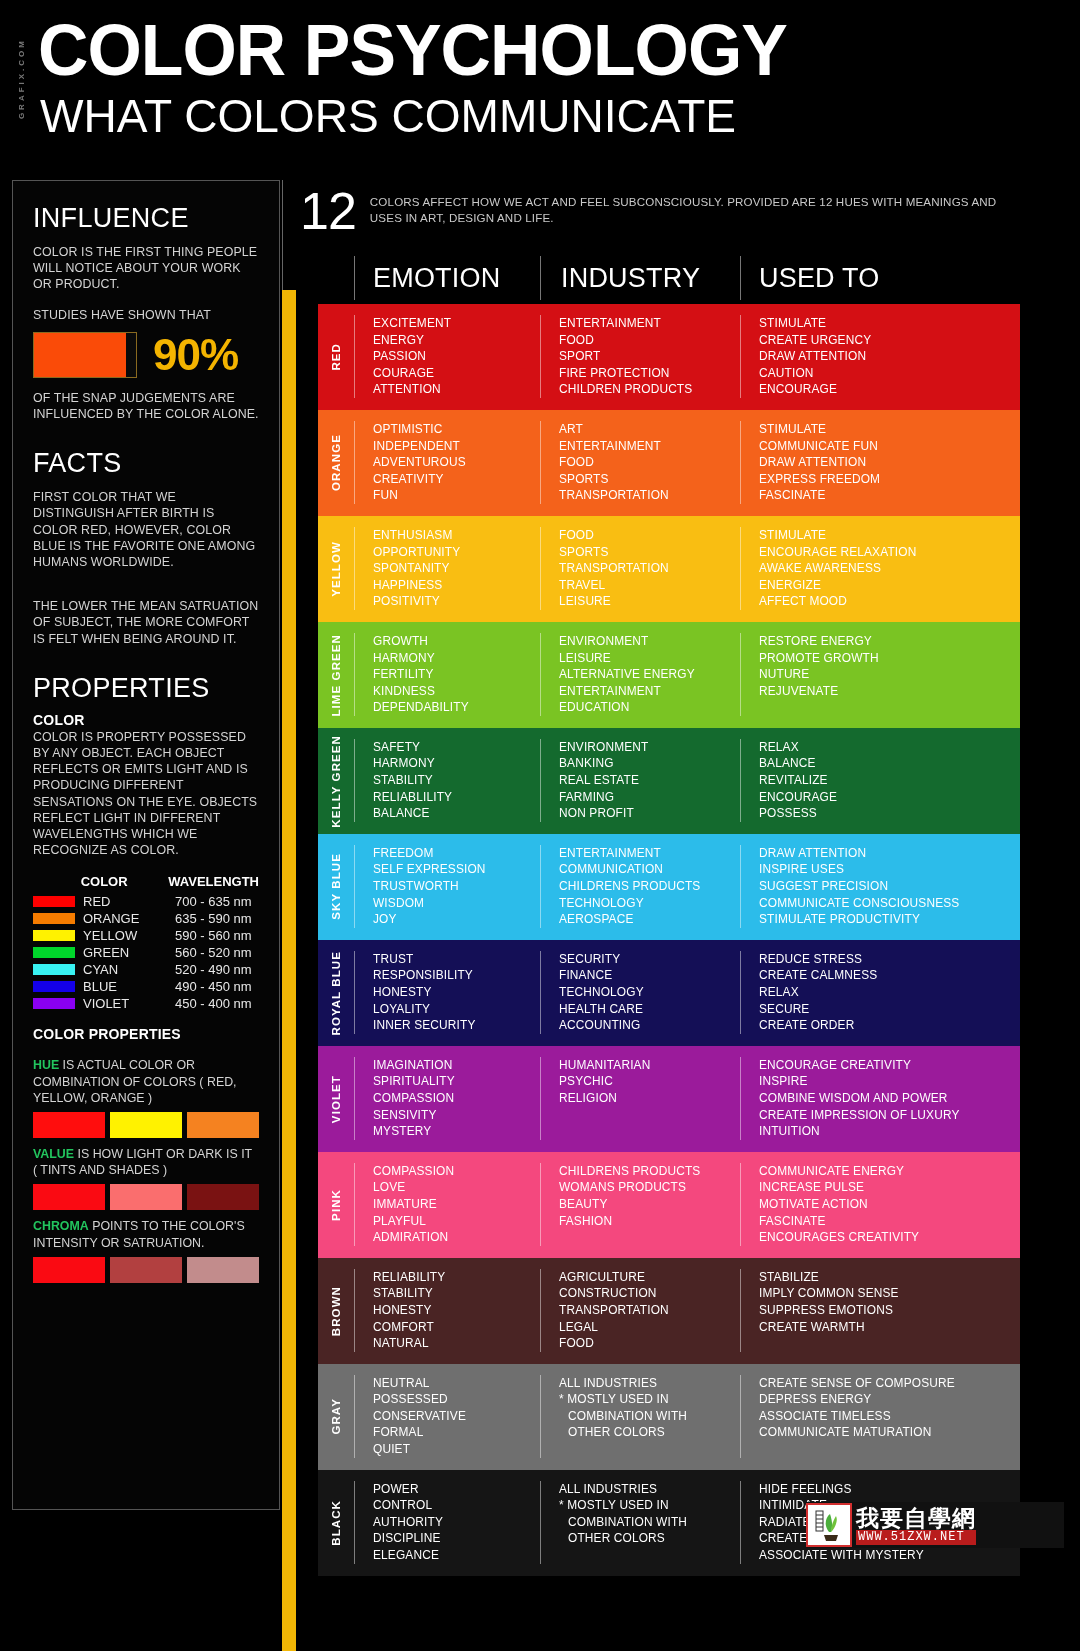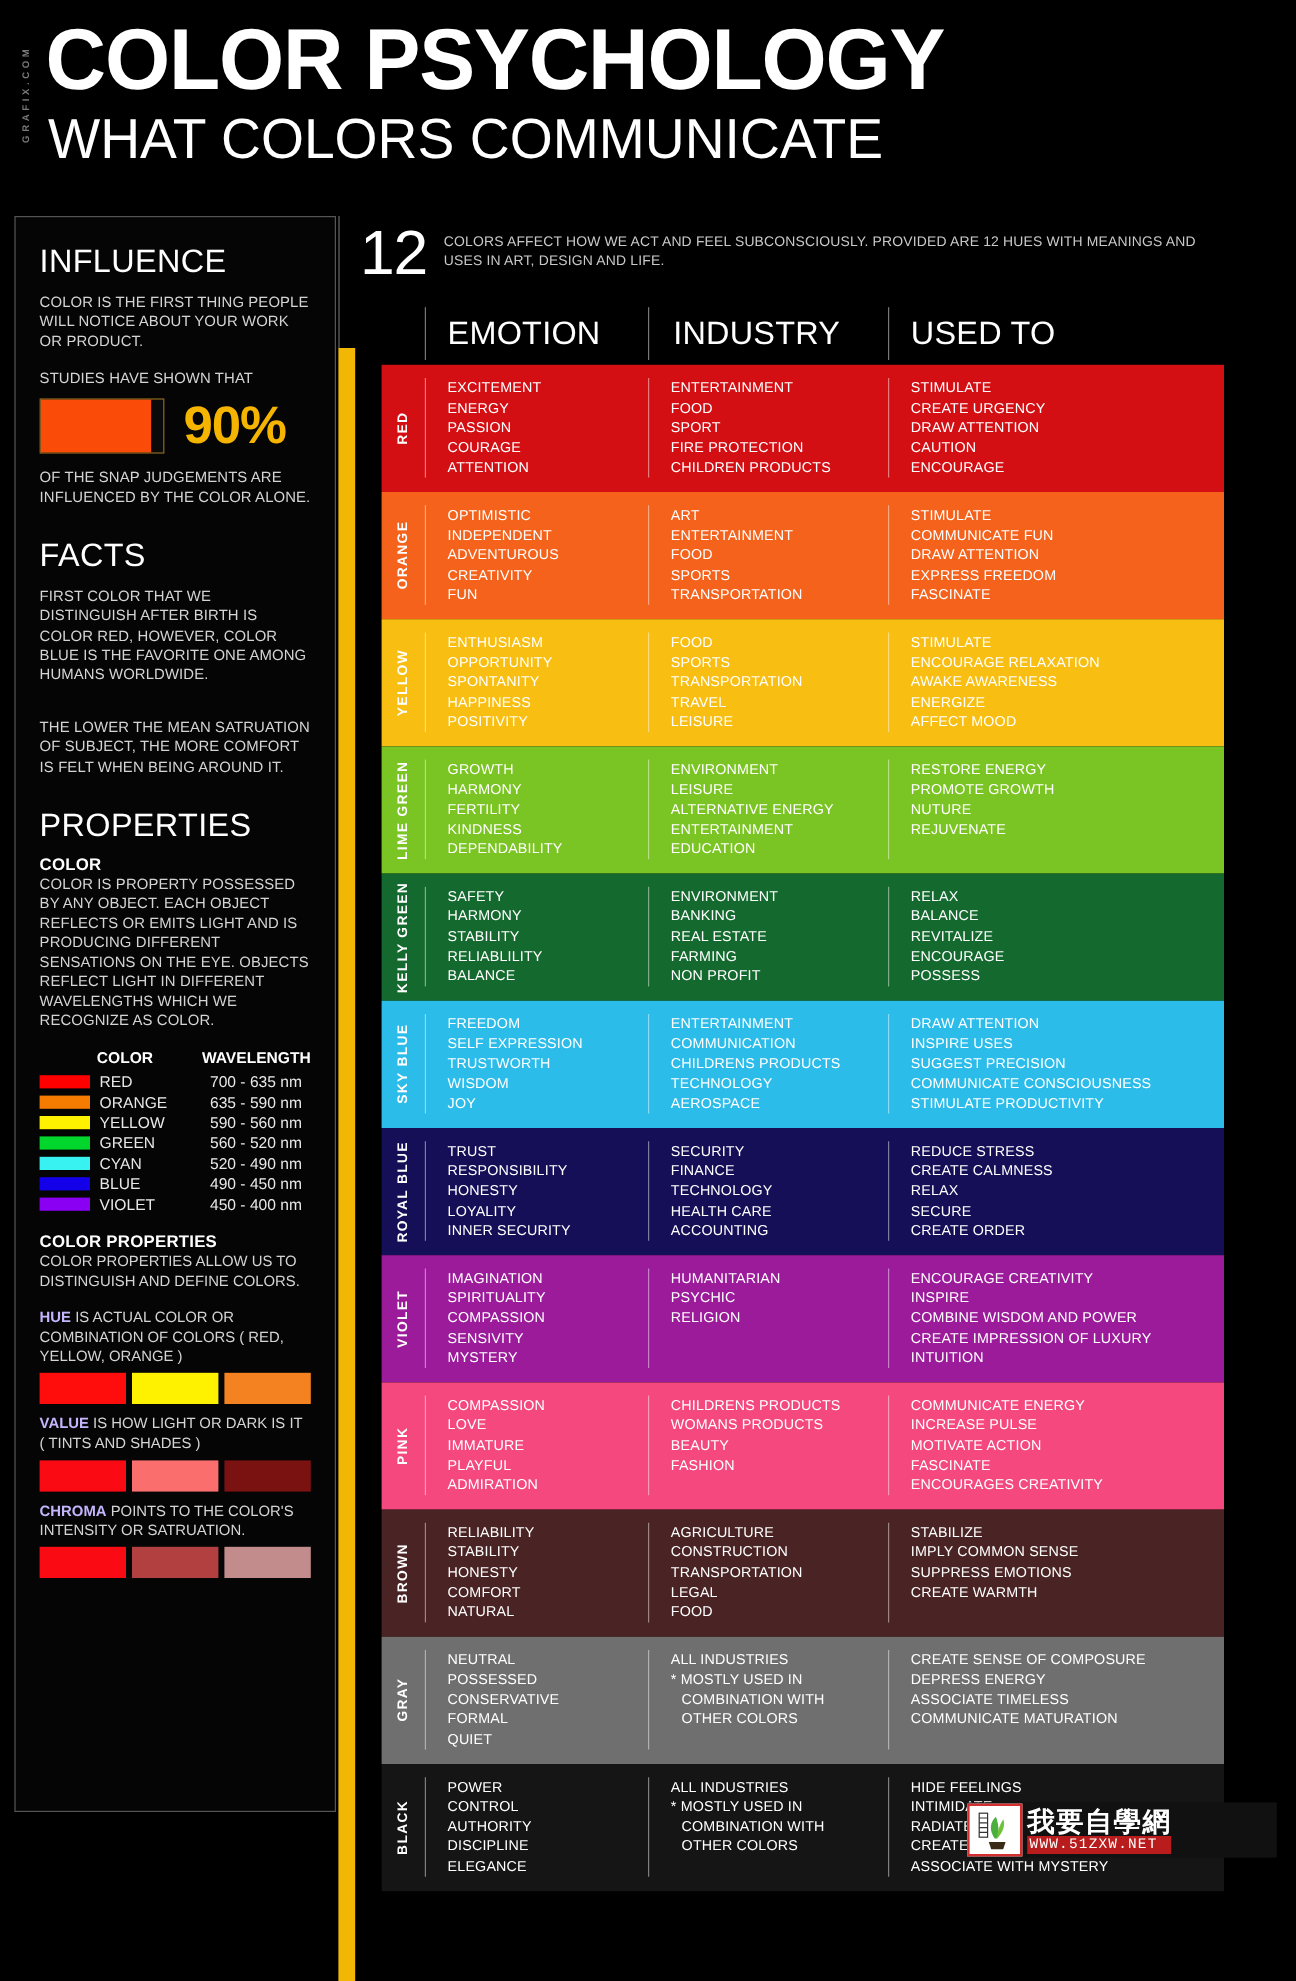--- a/index.html
+++ b/index.html
@@ -62,21 +62,21 @@
   .wl-head .c2 { width:auto; }
   .wl-row { display:flex; align-items:center; font-size:13px; color:#e8e8e8; line-height:17px; }
   .wl-sw { width:42px; height:11px; margin-right:8px; }
   .wl-name { width:92px; }
   .wl-val { width:auto; white-space:nowrap; }
 
   .swatch-row { display:flex; gap:5px; margin:6px 0 8px 0; }
   .swatch-row div { width:76px; height:26px; }
 
   .cp-p { font-size:12.4px; line-height:16.2px; color:#d4d4d4; }
-  .cp-p b { color:#c4b5fd; font-weight:bold; }
+  .cp-p b { color:#22c55e; font-weight:bold; }
 
   
   .right { position:absolute; left:282px; top:180px; width:738px; height:1400px; }
   .stripe { position:absolute; left:0px; top:110px; width:14px; height:1390px; background:#F2B705; }
   .leftframe { position:absolute; left:0px; top:0px; width:1px; height:110px; background:#666; }
 
   .count-row { position:absolute; left:18px; top:8px; display:flex; align-items:flex-start; }
   .count-num { font-size:52px; color:#fff; font-weight:normal; line-height:0.92; letter-spacing:-1px;}
   .count-txt { font-size:11.6px; color:#c9c9c9; line-height:15.5px; margin-left:14px; margin-top:6px; letter-spacing:0.15px;}
 
@@ -199,21 +199,20 @@
           <div class="wl-row">
             <div class="wl-sw" style="background: rgb(138, 0, 242);"></div>
             <div class="wl-name">VIOLET</div>
             <div class="wl-val">450 - 400 nm</div>
           </div>
         </div>
     </div>
 
     <div class="sb-gap"></div>
     <div class="sb-h2">COLOR PROPERTIES</div>
-    <div class="cp-p">COLOR PROPERTIES ALLOW US TO DISTINGUISH AND DEFINE COLORS.</div>
     <div class="sb-gap"></div>
 
     <div class="cp-p">
       <b>HUE</b><span> IS ACTUAL COLOR OR COMBINATION OF COLORS ( RED, YELLOW, ORANGE )</span>
     </div>
     <div class="swatch-row" id="hue-swatches">
         <div style="background: rgb(255, 13, 13);"></div>
         <div style="background: rgb(255, 242, 0);"></div>
         <div style="background: rgb(245, 130, 32);"></div>
       </div>

